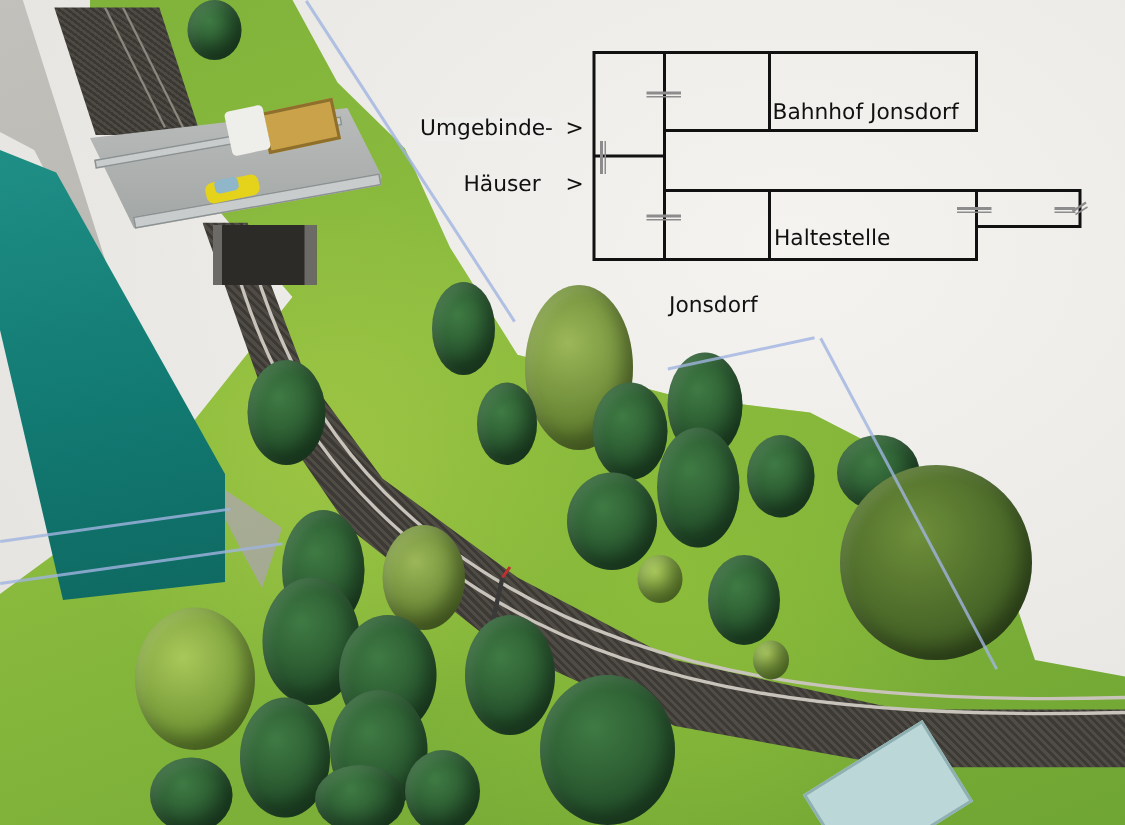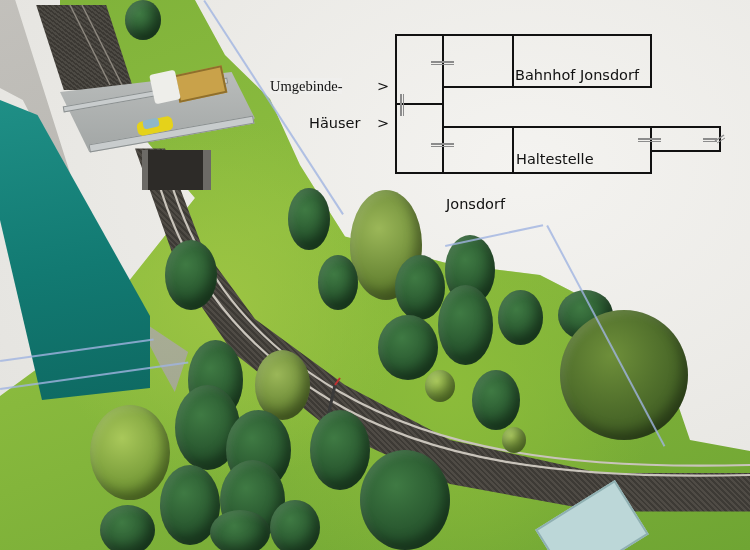--- a/index.html
+++ b/index.html
@@ -120,21 +120,21 @@
   <div class="abs building"></div>
 
   <div class="abs frame-line" style="left:205px;top:0px;width:255px;transform:rotate(57deg);"></div>
   <div class="abs frame-line" style="left:445px;top:245px;width:100px;transform:rotate(-12deg);"></div>
   <div class="abs frame-line" style="left:548px;top:225px;width:250px;transform:rotate(62deg);"></div>
   <div class="abs frame-line" style="left:0px;top:388px;width:190px;transform:rotate(-8deg);"></div>
   <div class="abs frame-line" style="left:0px;top:360px;width:155px;transform:rotate(-8deg);"></div>
 </div>
 
 <div id="diagram">
-  <div class="lbl lbl-bg" style="left:270px;top:78px;font-family:Liberation Serif, serif;">Umgebinde-</div>
+  <div class="lbl lbl-bg" style="left:280px;top:78px;">Umgebinde-</div>
   <div class="lbl" style="left:377px;top:78px;">&gt;</div>
   <div class="lbl" style="left:309px;top:115px;">Häuser</div>
   <div class="lbl" style="left:377px;top:115px;">&gt;</div>
 
   <div class="box" style="left:395px;top:34px;width:49px;height:140px;"></div>
 
   <div class="abs" style="left:396px;top:103px;width:47px;height:2px;background:#111;"></div>
 
   <div class="box" style="left:442px;top:34px;width:72px;height:54px;"></div>
   <div class="box" style="left:512px;top:34px;width:140px;height:54px;"></div>

